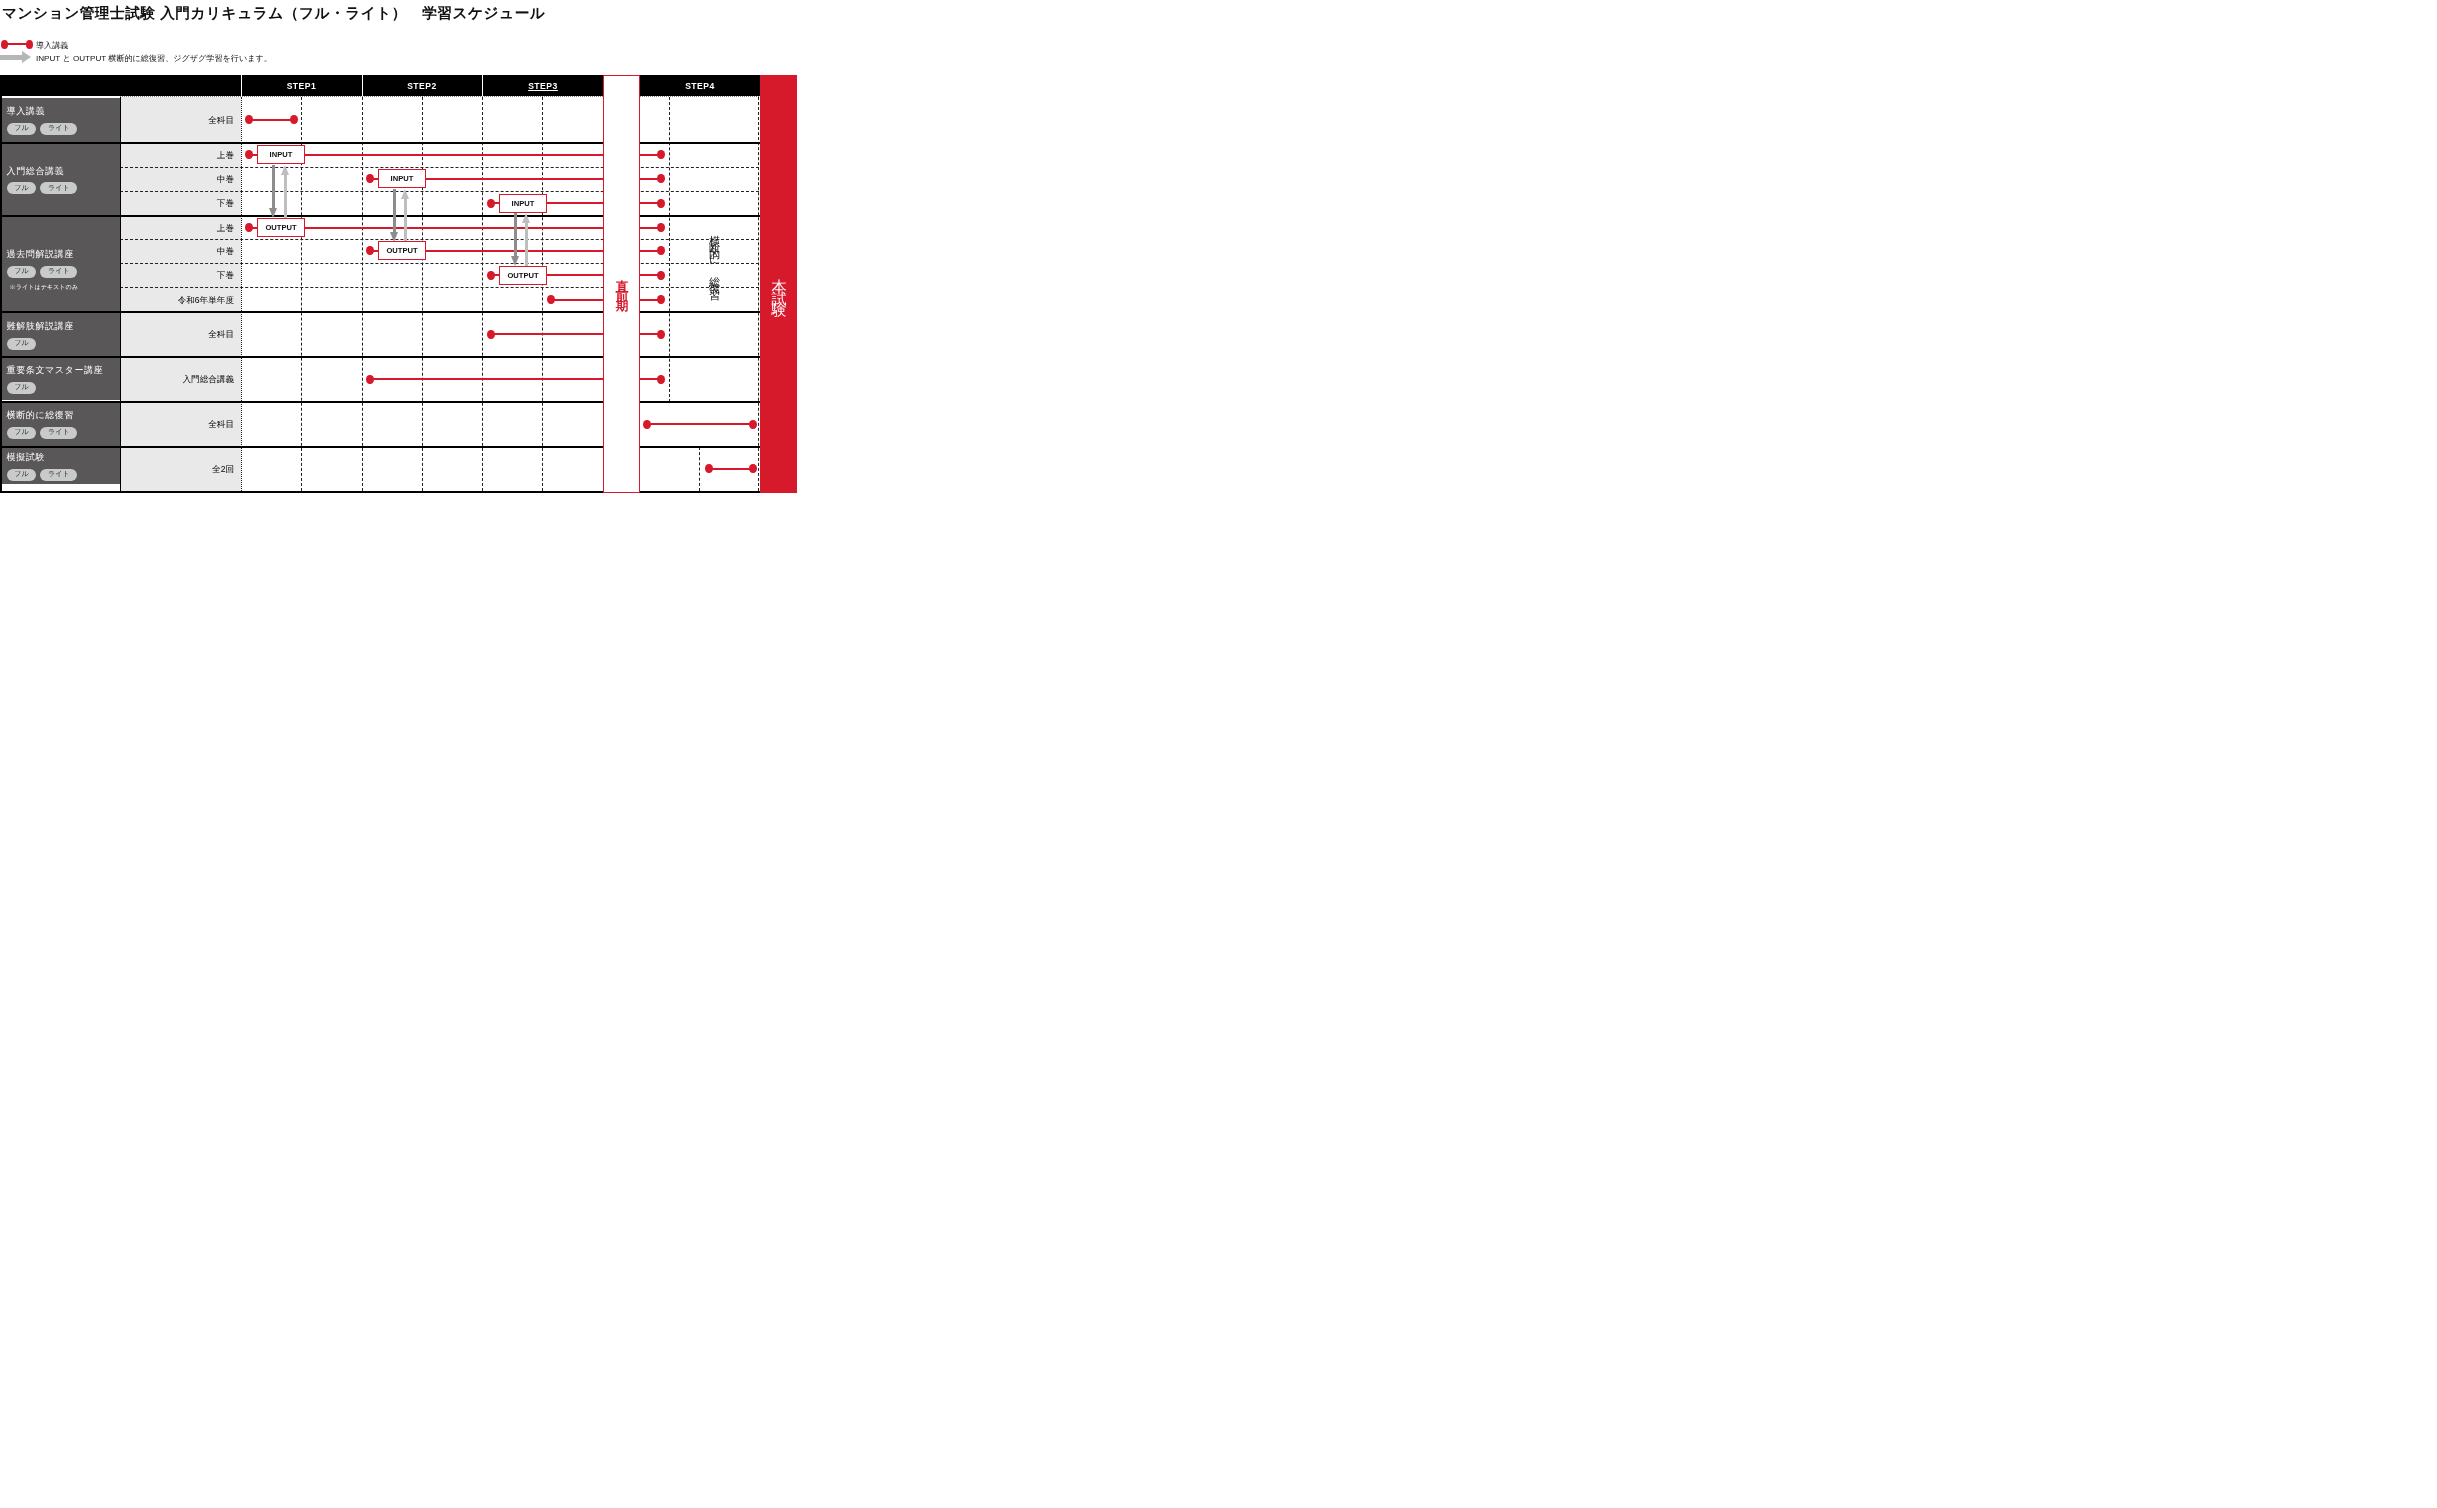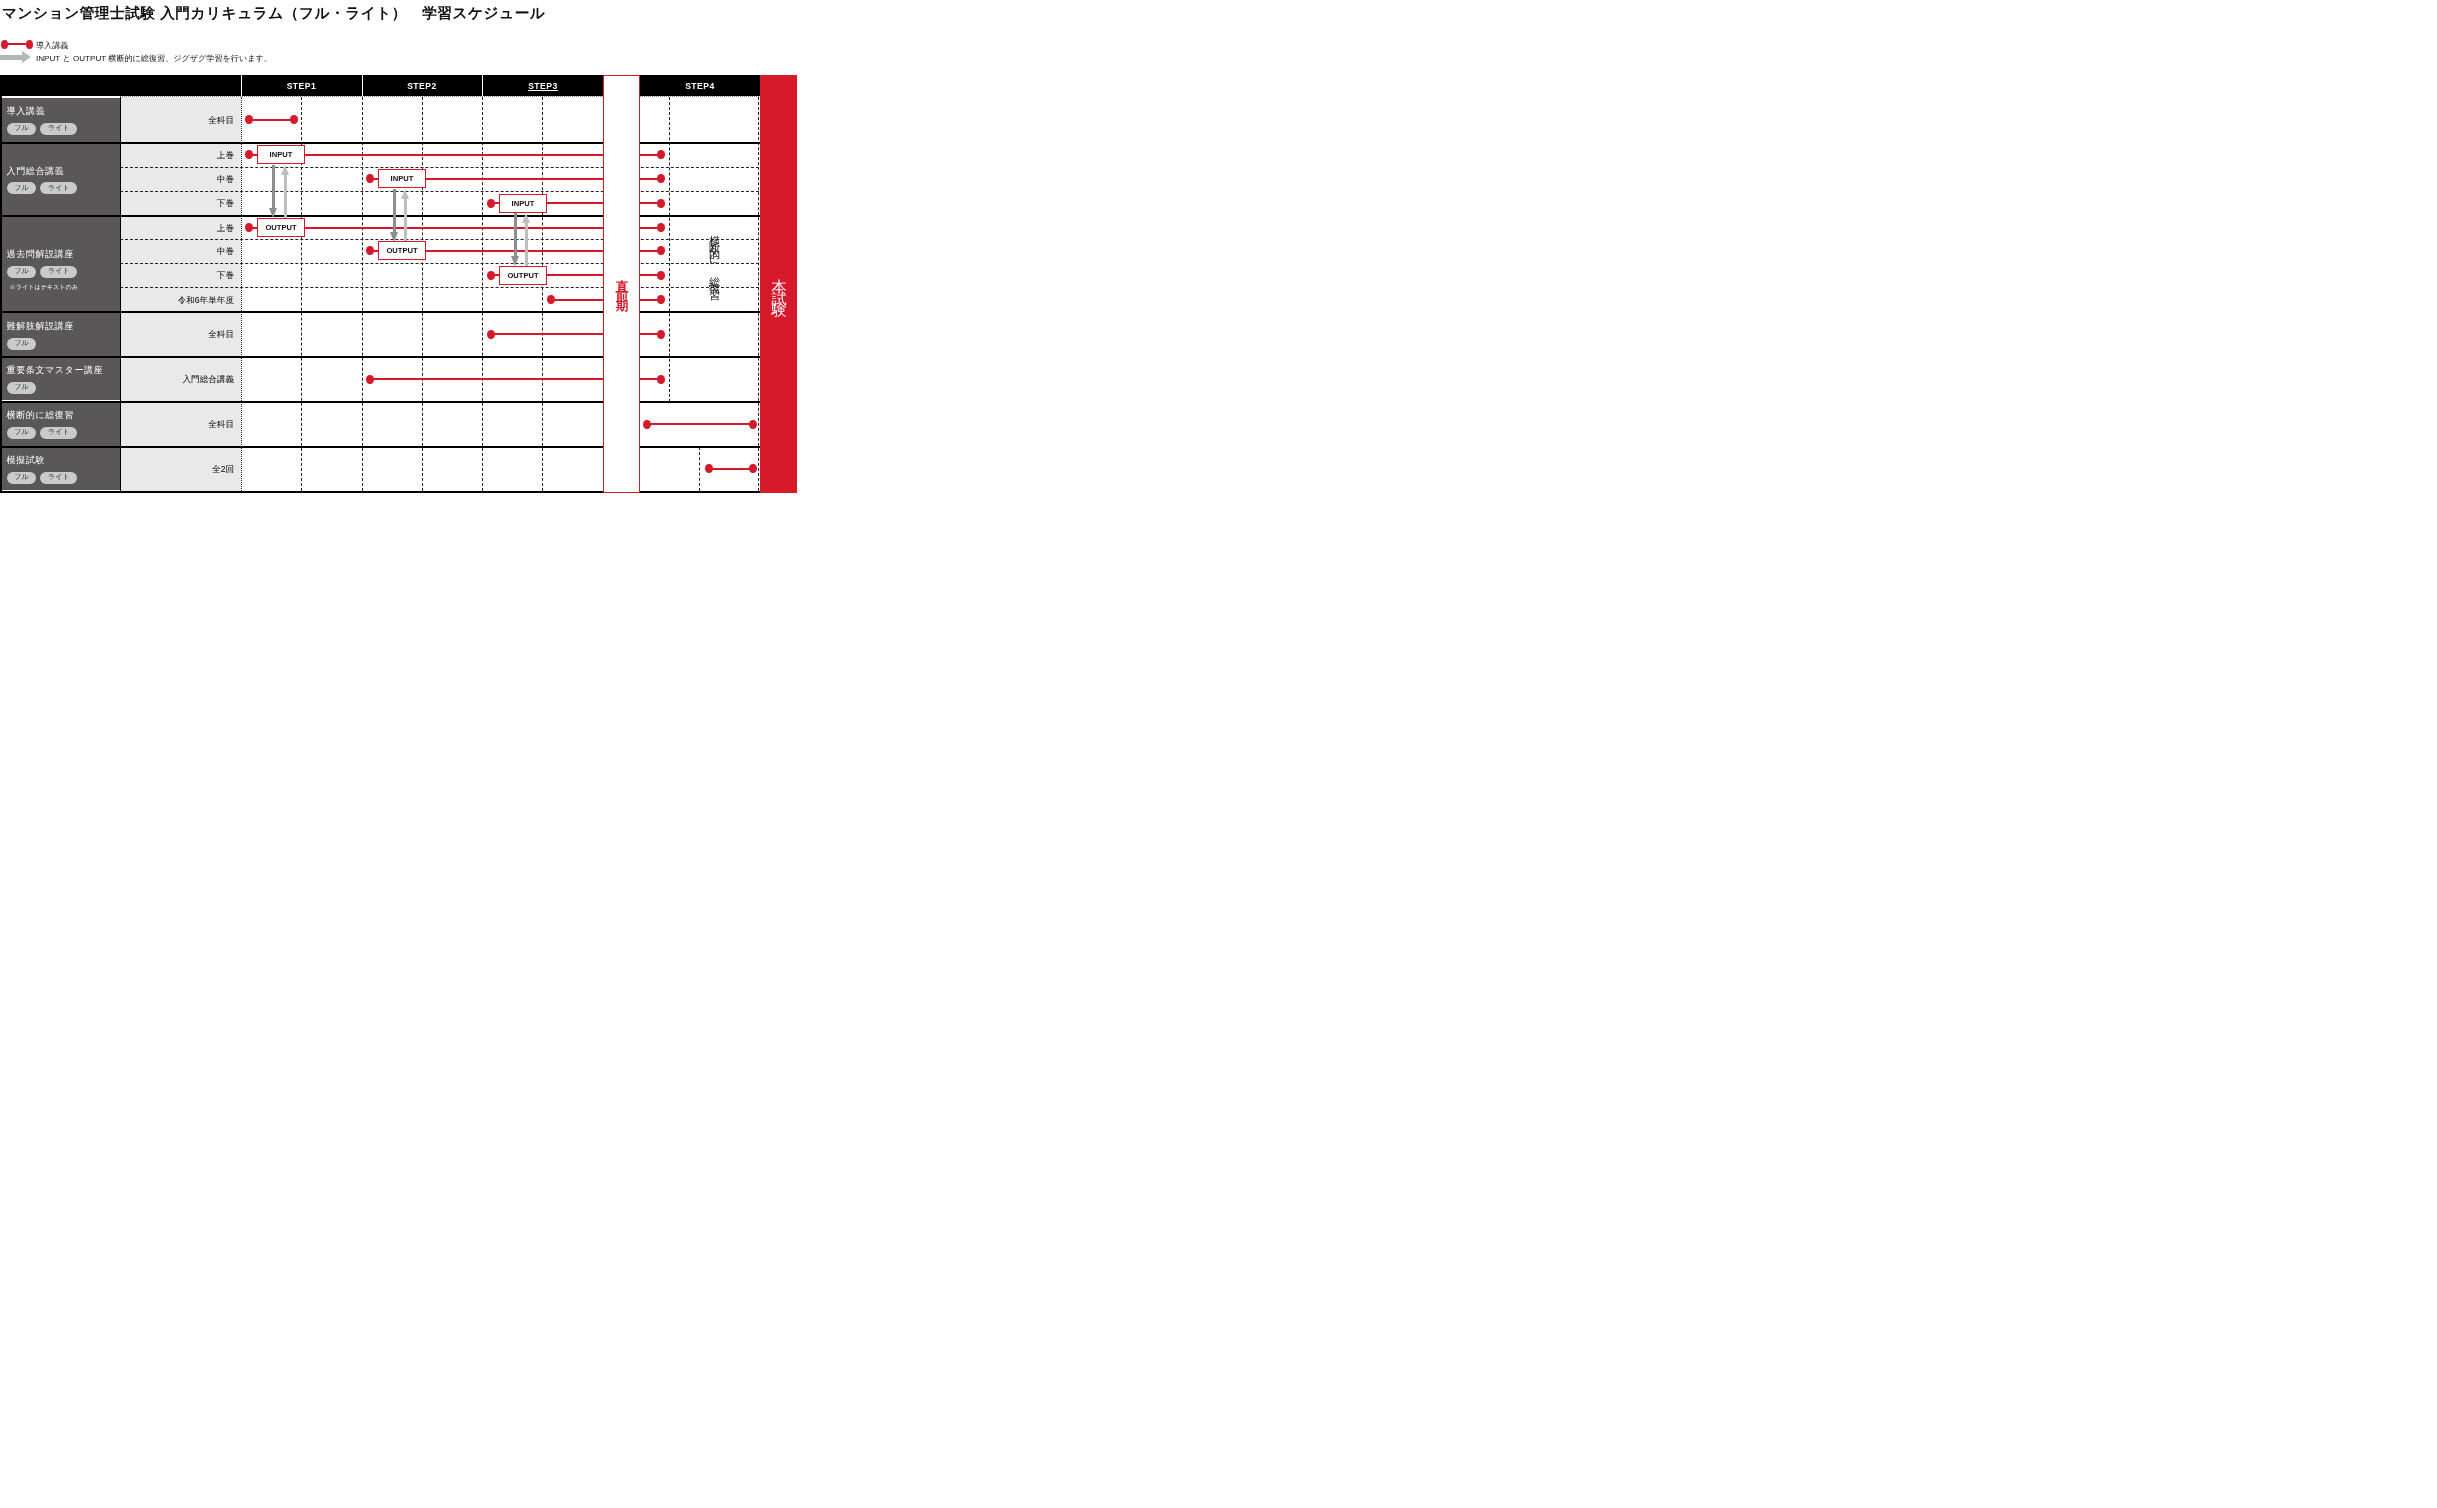--- a/index.html
+++ b/index.html
@@ -140,21 +140,21 @@
         <span class="badge">フル</span>
       </div>
     </div>
     <div class="abs side-block" style="top: 402px; height: 44px;">
       <div class="side-title">横断的に総復習</div>
       <div class="badge-row">
         <span class="badge">フル</span>
         <span class="badge">ライト</span>
       </div>
     </div>
-    <div class="abs side-block" style="top: 448px; height: 42px;">
+    <div class="abs side-block" style="top: 448px; height: 36px;">
       <div class="side-title">模擬試験</div>
       <div class="badge-row">
         <span class="badge">フル</span>
         <span class="badge">ライト</span>
       </div>
     </div>
     <div class="abs hline-solid" style="top: 142px; z-index: 2;"></div>
     <div class="abs hline-solid" style="top: 215px; z-index: 2;"></div>
     <div class="abs hline-solid" style="top: 311px; z-index: 2;"></div>
     <div class="abs hline-solid" style="top: 356px; z-index: 2;"></div>

